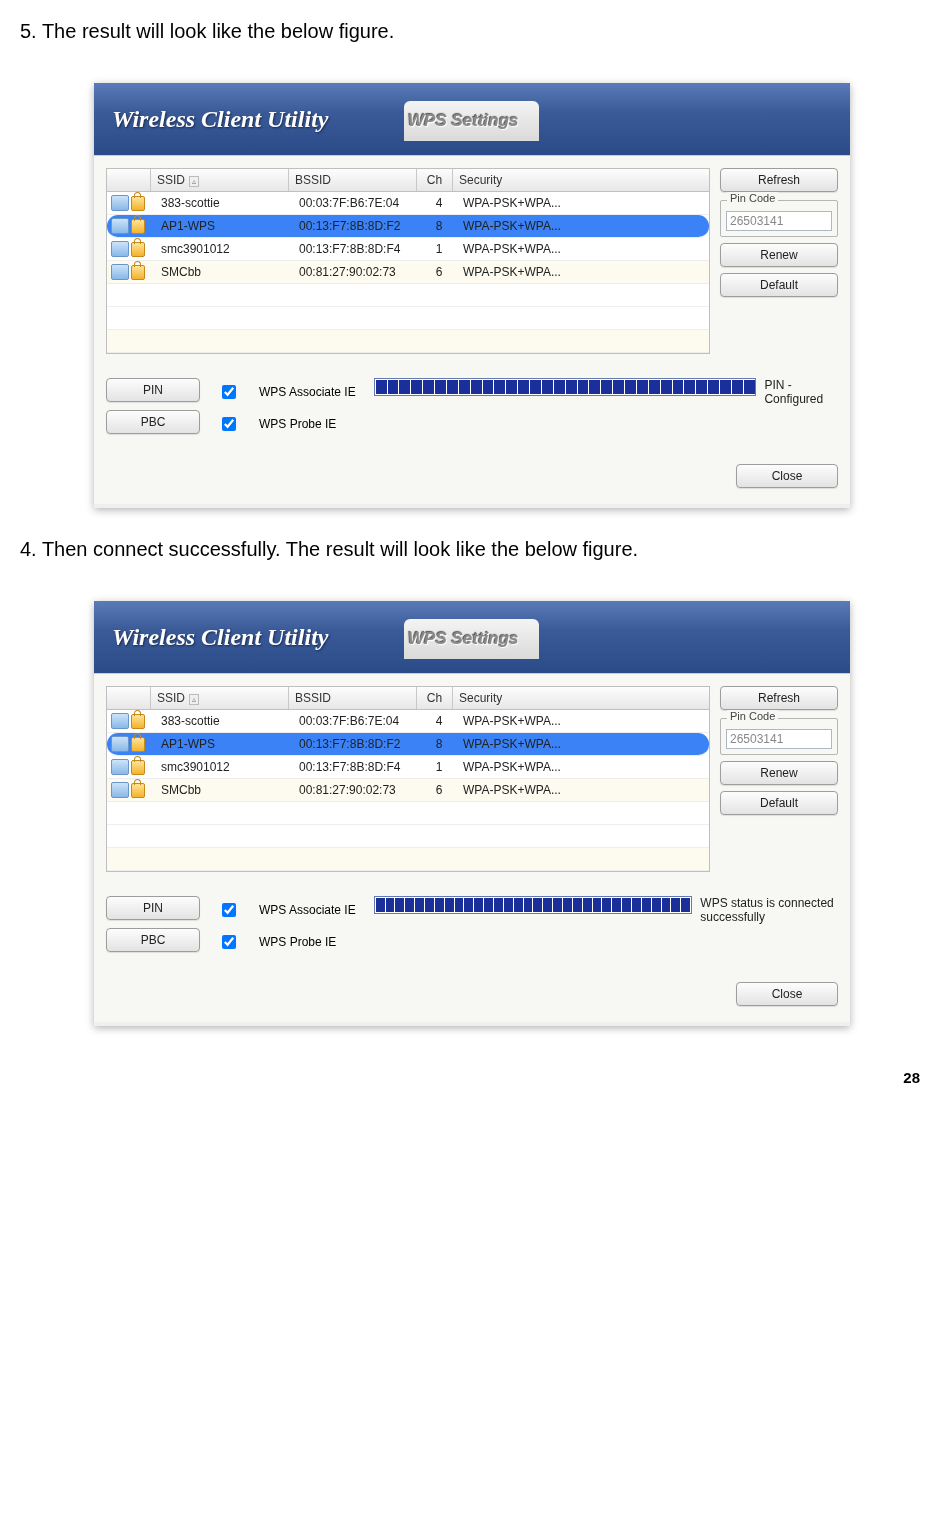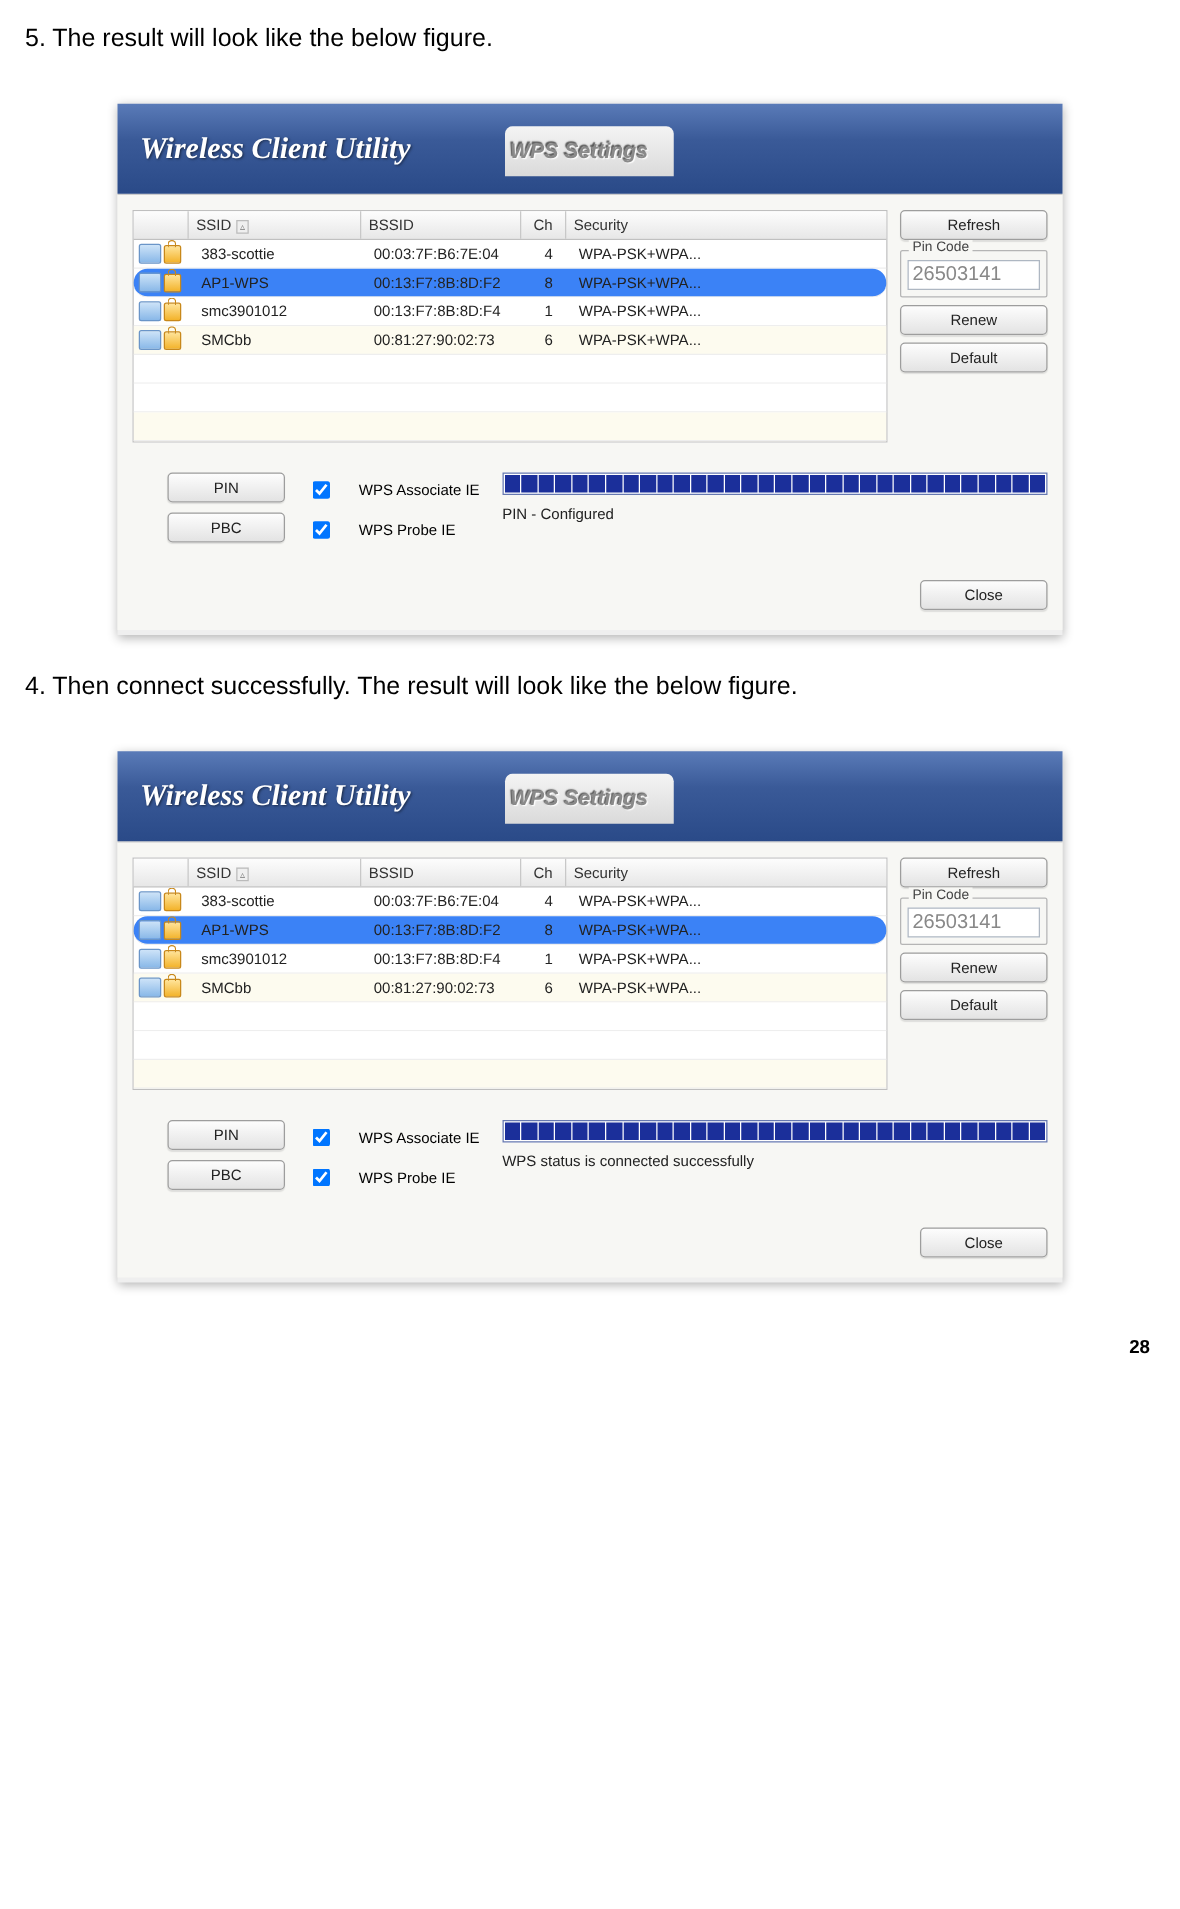--- a/index.html
+++ b/index.html
@@ -178,53 +178,53 @@
     background:#f7f7f4;
     padding:0 3px;
     font-size:11px;
     color:#444;
   }
   .pin-input{
     width:100%;
     box-sizing:border-box;
     border:1px solid #aeb7c2;
     background:#fff;
-    font-size:16px;
+    font-size:12px;
     padding:2px 3px;
     color:#888;
   }
   .lower {
     display:flex;
     margin-top:24px;
     gap:18px;
     align-items:flex-start;
   }
   .lower-left{
     display:flex;
     flex-direction:column;
     gap:8px;
   }
-  .lower-left .btn { width:92px;margin-left:28px; }
+  .lower-left .btn { width:92px; }
   .checks{
     display:flex;
     flex-direction:column;
     gap:12px;
     padding-top:4px;
     font-size:12px;
   }
   .chk{
     display:flex;
     align-items:center;
     gap:20px;
   }
   .chk input{ width:14px;height:14px; }
   .progress-area{
     flex:1;
     display:flex;
-    flex-direction:column;
+    flex-direction:row;
     gap:8px;
   }
   .progress{
     height:18px;
     width:100%;
     border:1px solid #6678b0;
     background:#fff;
     display:flex;
     padding:1px;
     box-sizing:border-box;

